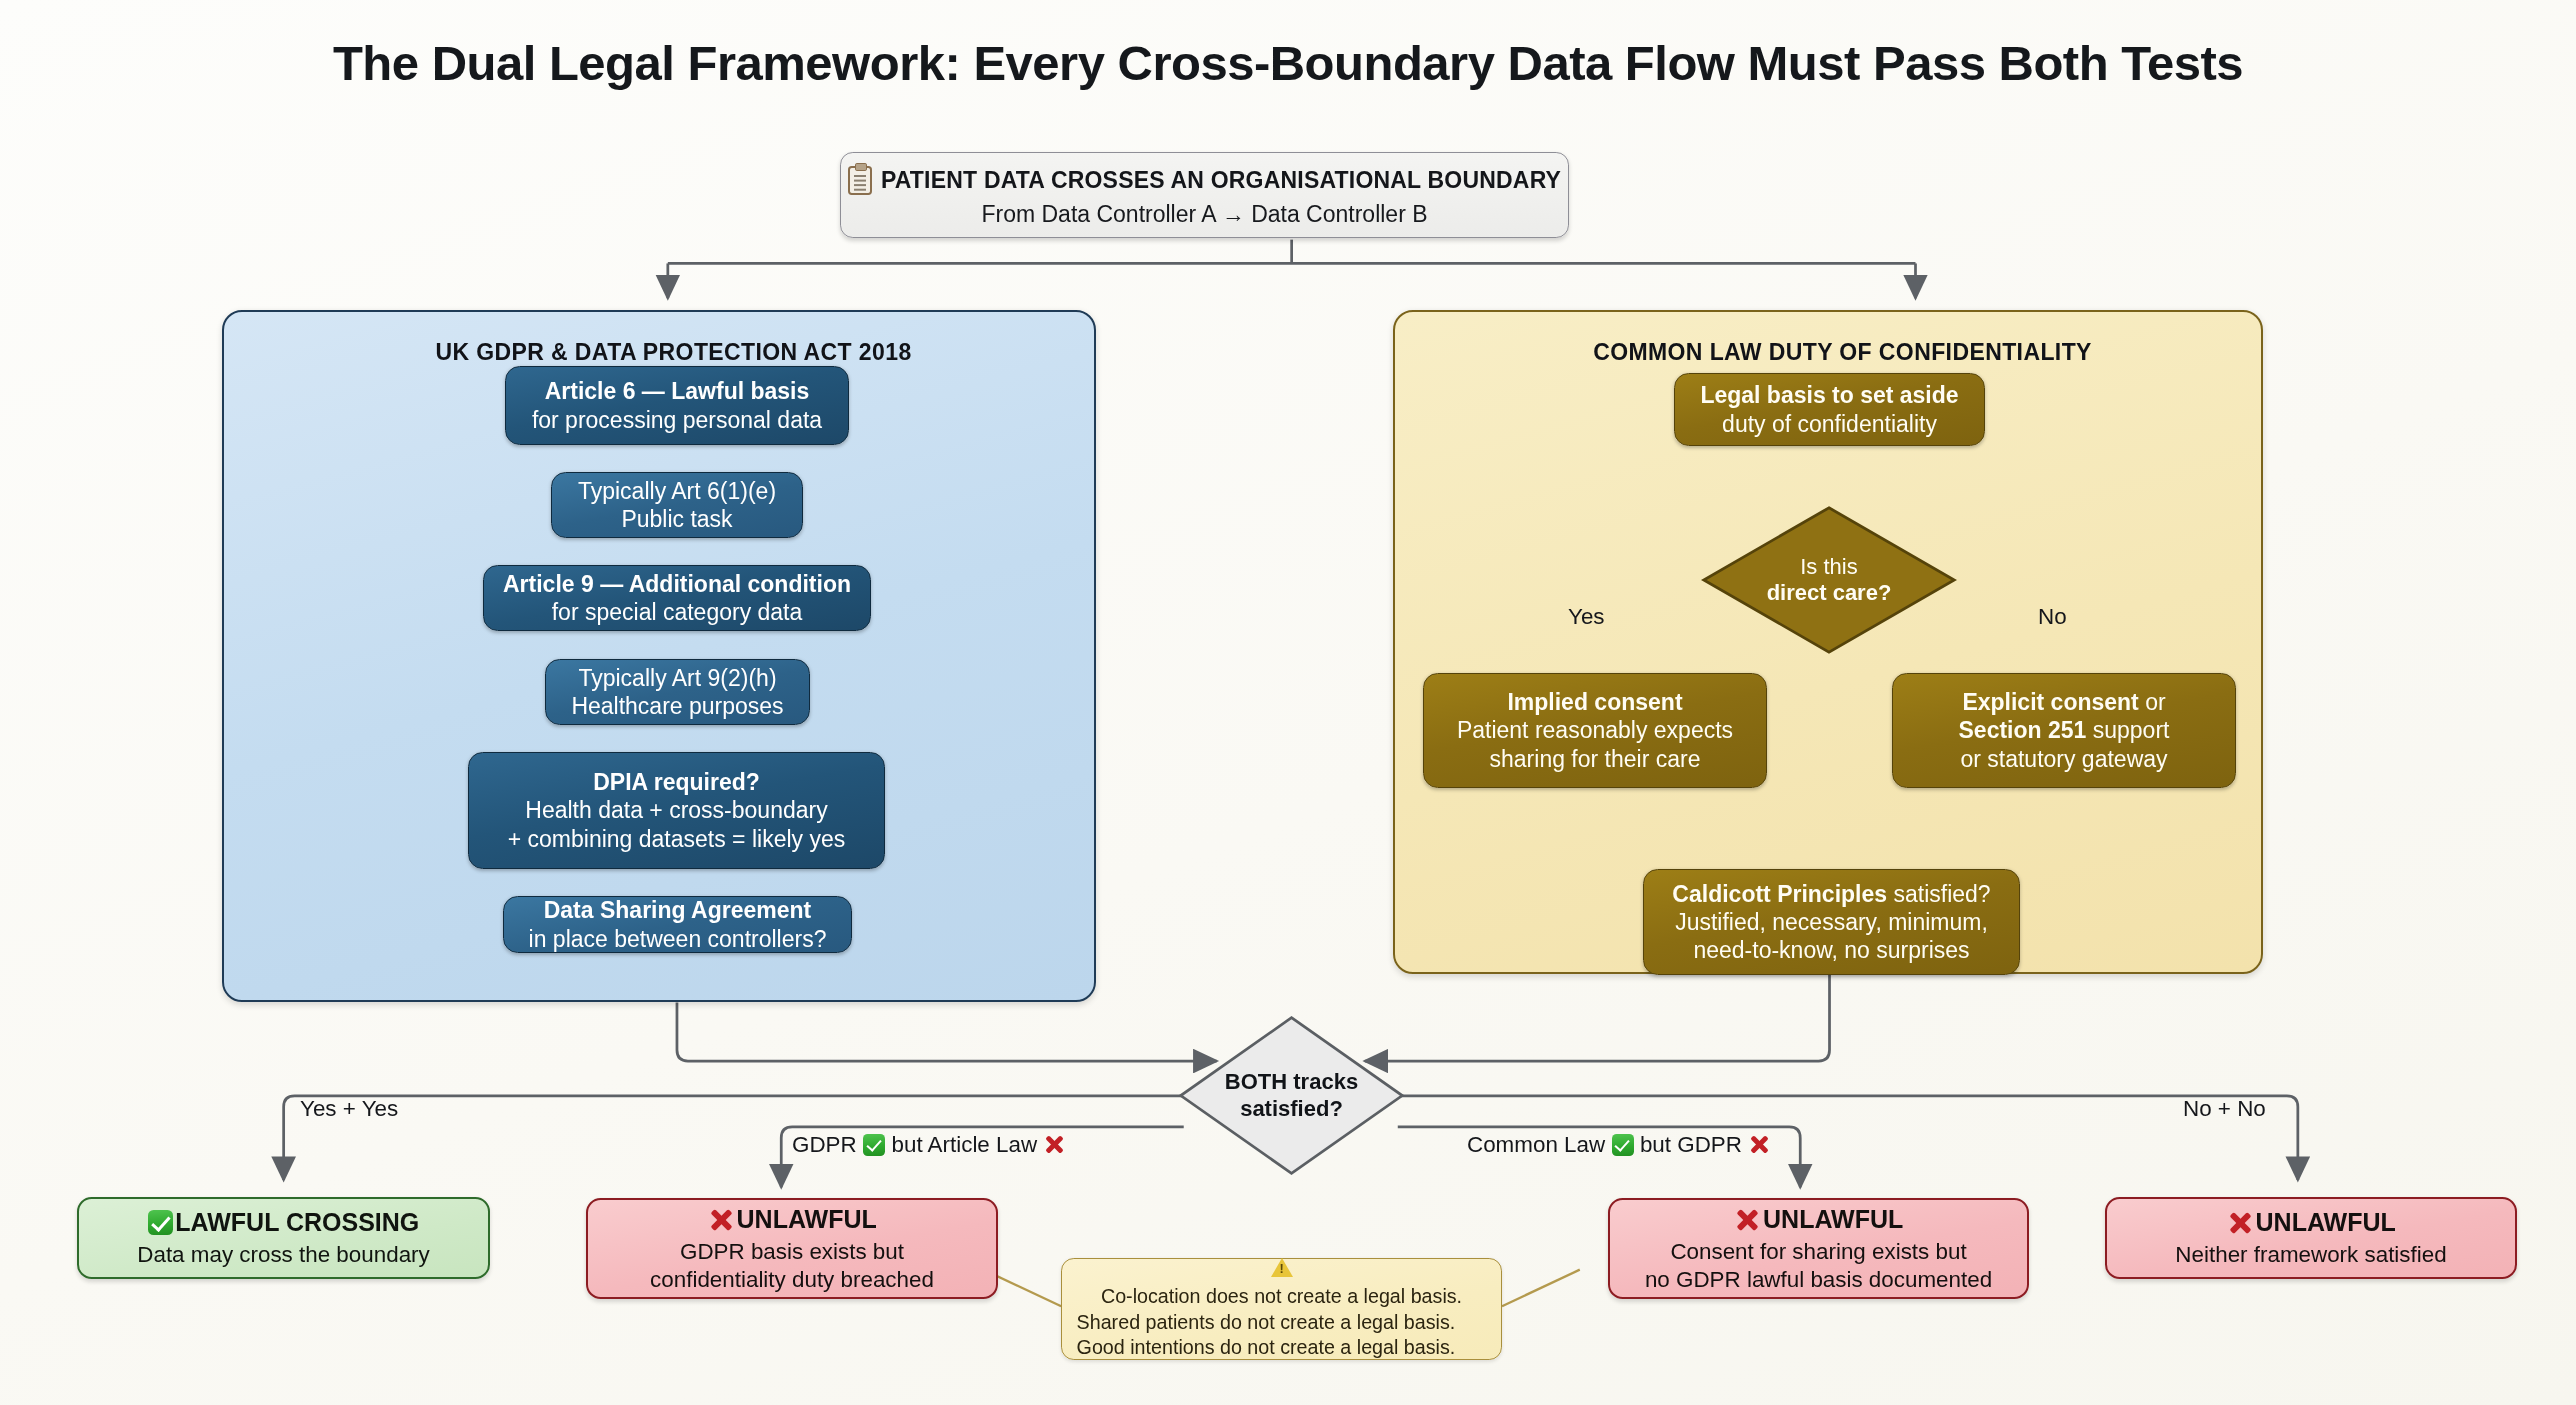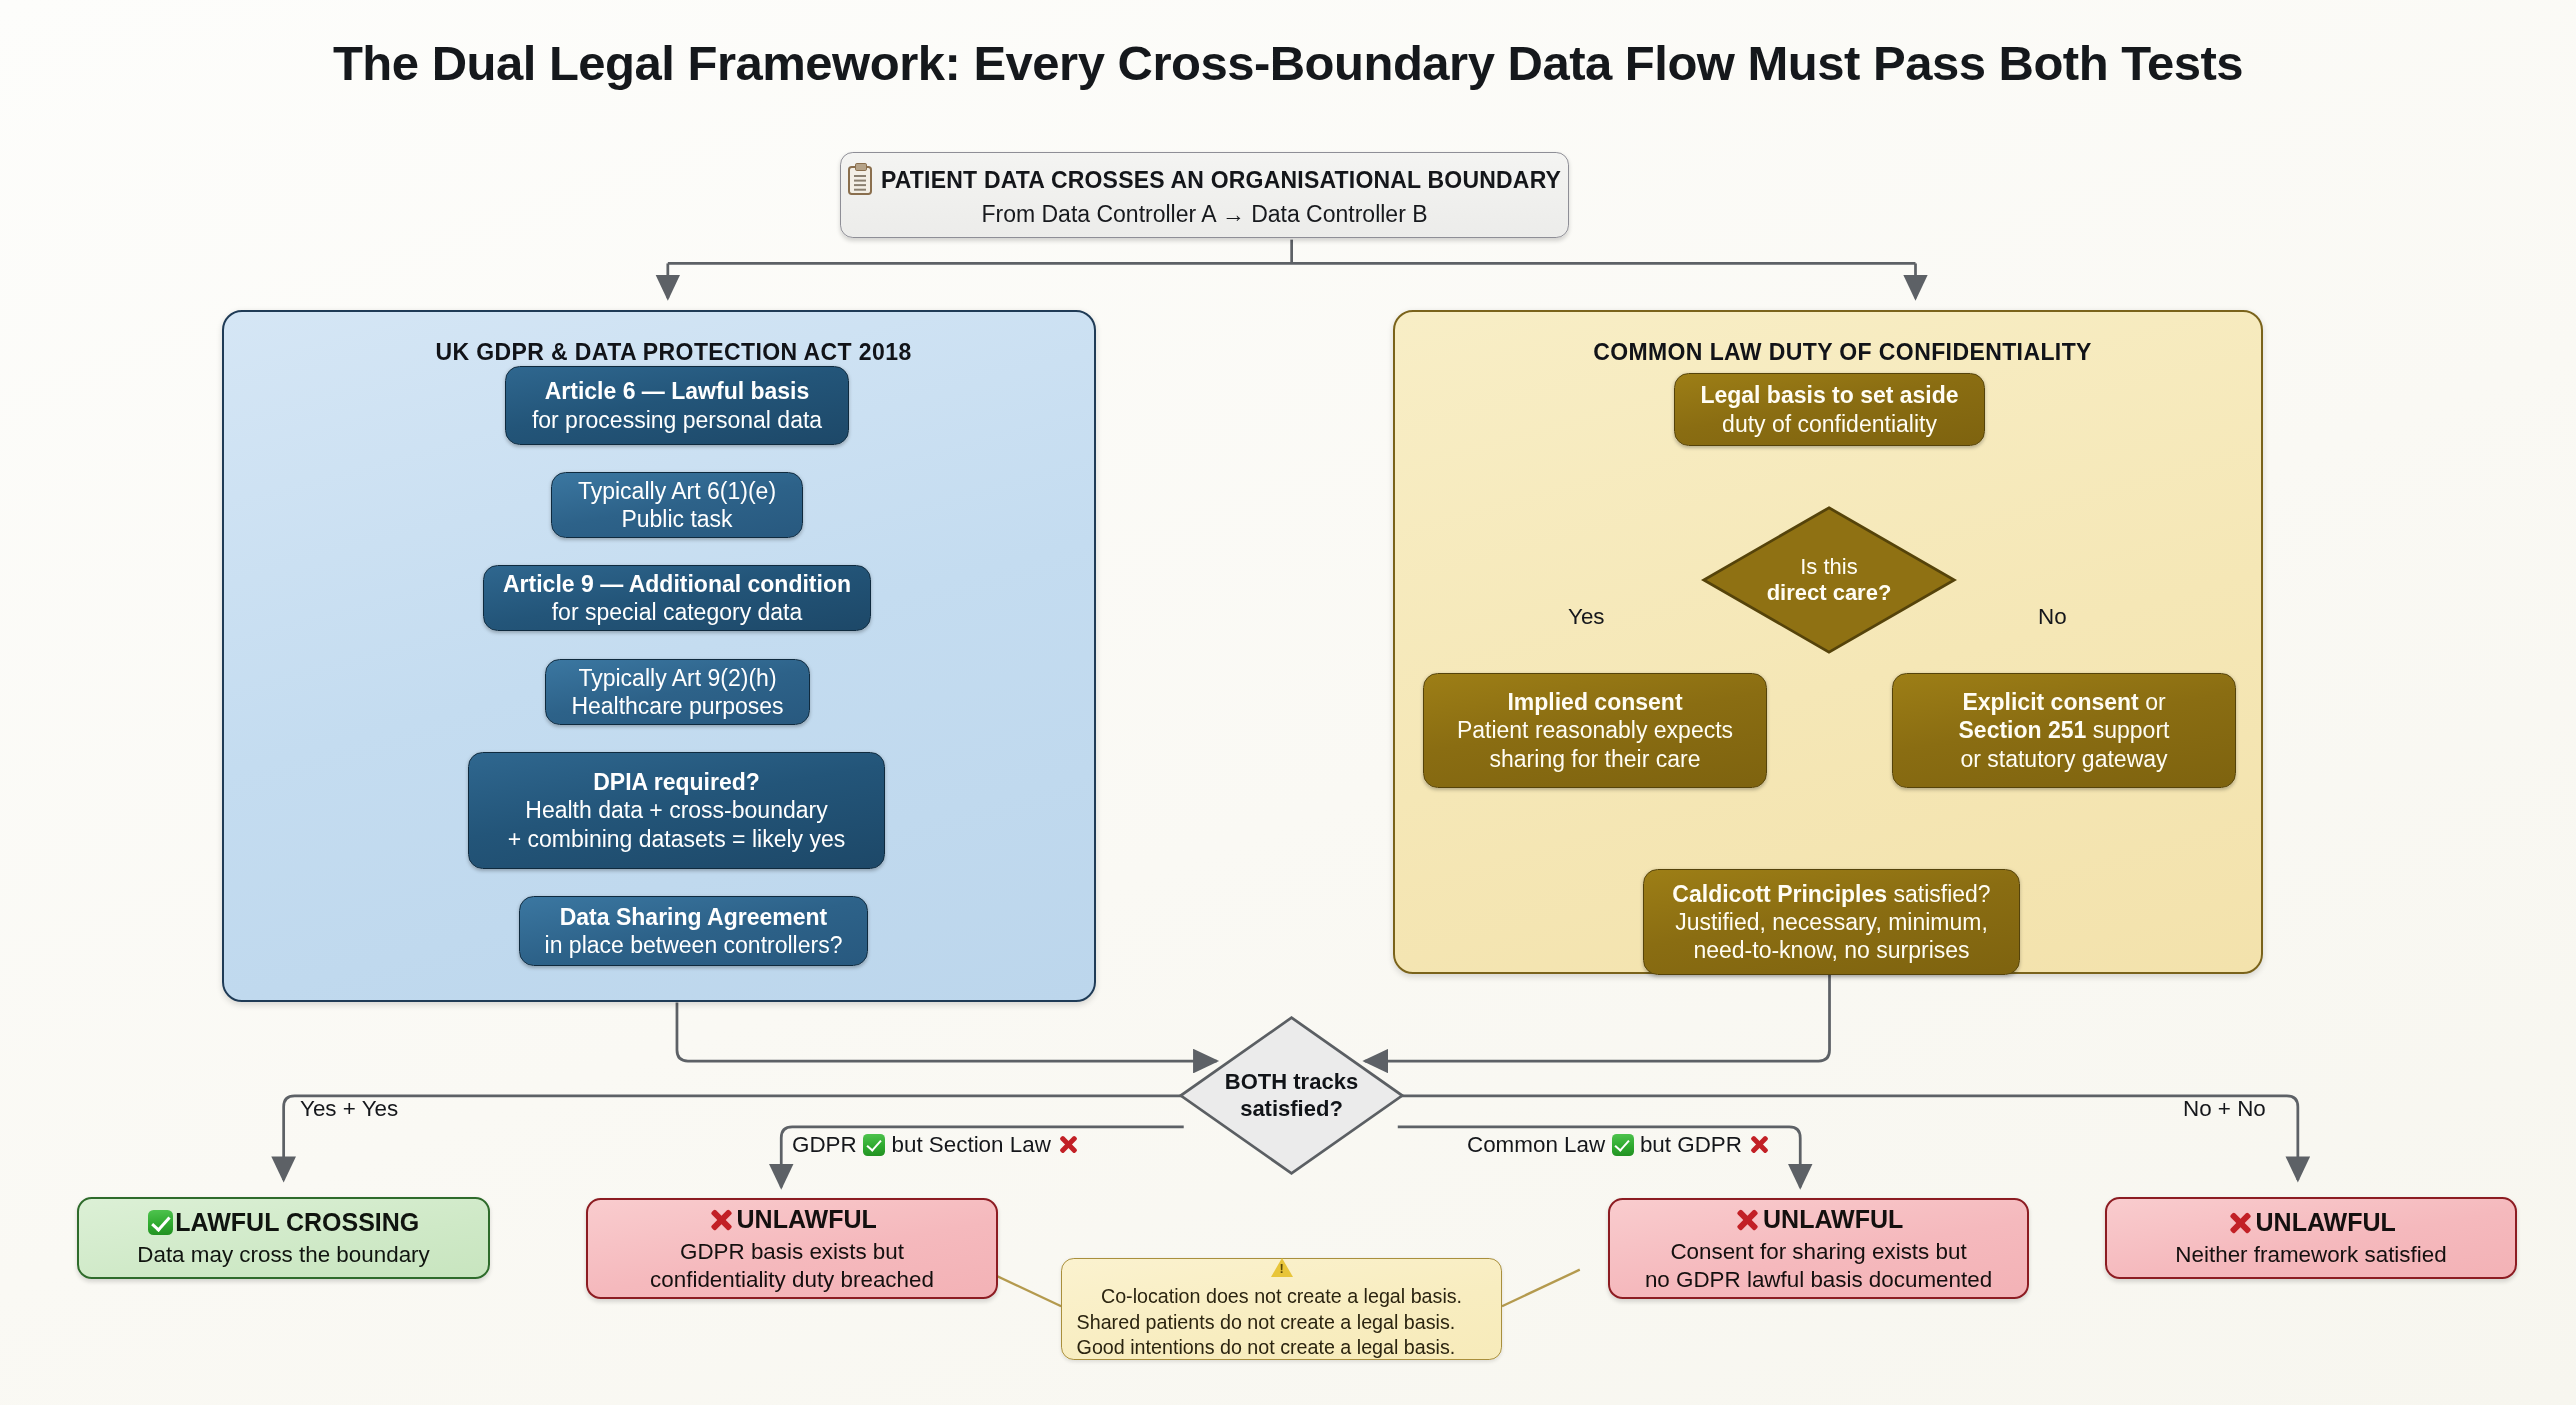--- a/index.html
+++ b/index.html
@@ -268,21 +268,21 @@
     <div class="ln">Typically Art 9(2)(h)</div>
     <div class="ln">Healthcare purposes</div>
   </div>
 
   <div class="abs node bbox" style="left:468px; top:752px; width:417px; height:117px;">
     <div class="ln"><span class="bld">DPIA required?</span></div>
     <div class="ln">Health data + cross-boundary</div>
     <div class="ln">+ combining datasets = likely yes</div>
   </div>
 
-  <div class="abs node bbox light" style="left:503px; top:896px; width:349px; height:70px;margin-left:16px;">
+  <div class="abs node bbox light" style="left:503px; top:896px; width:349px; height:57px;">
     <div class="ln"><span class="bld">Data Sharing Agreement</span></div>
     <div class="ln">in place between controllers?</div>
   </div>
 
   <div class="abs panel" id="panel-clc">
     <div class="panel-title">COMMON LAW DUTY OF CONFIDENTIALITY</div>
   </div>
 
   <div class="abs node gbox" style="left:1674px; top:373px; width:311px; height:73px;">
     <div class="ln"><span class="bld">Legal basis to set aside</span></div>
@@ -334,21 +334,21 @@
     </div>
   </div>
 
   <div class="abs elabel" style="left:300px; top:1096px;">
     <span>Yes + Yes</span>
   </div>
 
   <div class="abs elabel" style="left:792px; top:1132px;">
     <span>GDPR</span>
     <span class="ico-check sm"></span>
-    <span>but Section Law</span>
+    <span>but Article Law</span>
     <span class="ico-x sm"></span>
   </div>
 
   <div class="abs elabel" style="left:1467px; top:1132px;">
     <span>Common Law</span>
     <span class="ico-check sm"></span>
     <span>but GDPR</span>
     <span class="ico-x sm"></span>
   </div>
 

